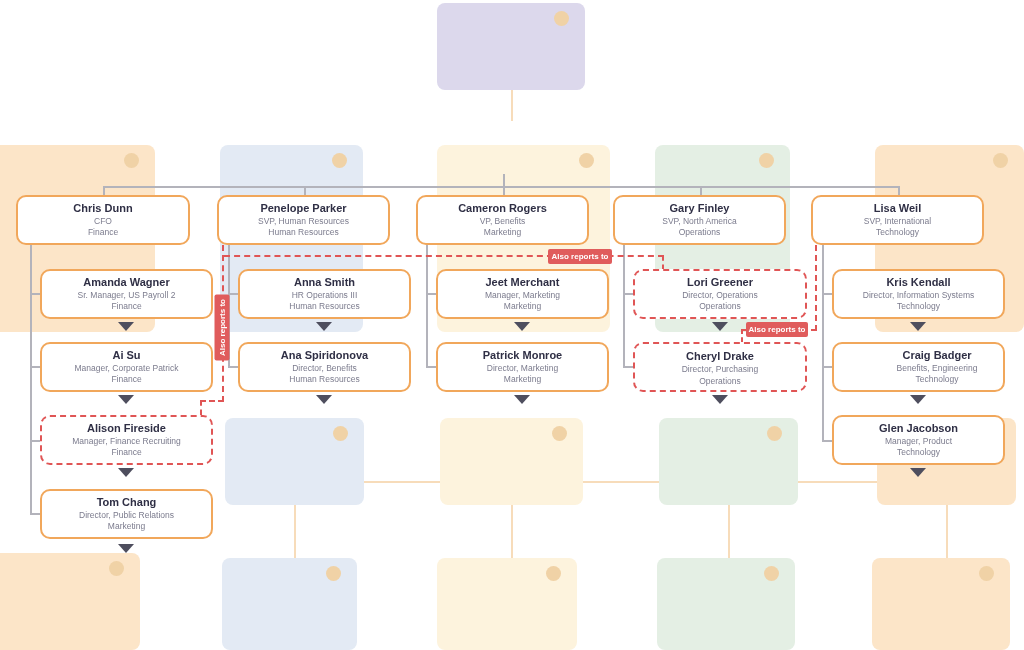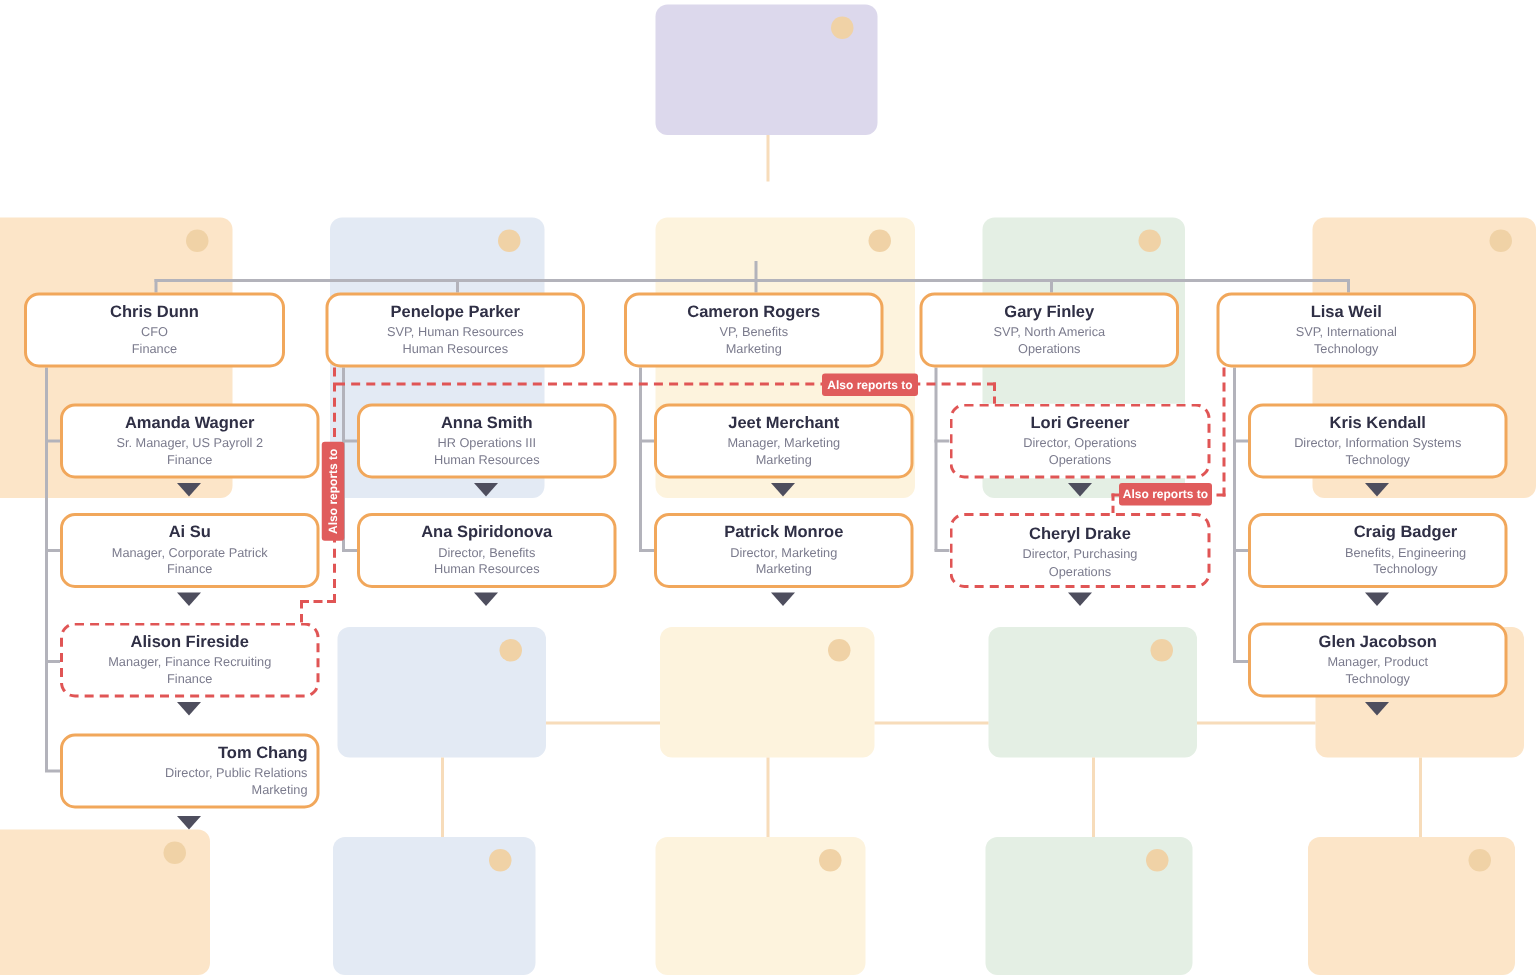--- a/index.html
+++ b/index.html
@@ -206,21 +206,21 @@
     <div class="node dashed" style="left: 40px; top: 415px; width: 173px; height: 50px;">
       <div class="node-name">Alison Fireside</div>
       <div class="node-sub">Manager, Finance Recruiting</div>
       <div class="node-sub">Finance</div>
     </div>
     <div class="node solid" style="left: 832px; top: 415px; width: 173px; height: 50px;">
       <div class="node-name">Glen Jacobson</div>
       <div class="node-sub">Manager, Product</div>
       <div class="node-sub">Technology</div>
     </div>
-    <div class="node solid" style="left: 40px; top: 489px; width: 173px; height: 50px; align-items: flex-end;">
+    <div class="node solid" style="left: 40px; top: 489px; width: 173px; height: 50px;">
       <div class="node-name">Tom Chang</div>
       <div class="node-sub">Director, Public Relations</div>
       <div class="node-sub">Marketing</div>
     </div>
     <div class="expand-arrow" style="left: 118px; top: 322px;"></div>
     <div class="expand-arrow" style="left: 118px; top: 395px;"></div>
     <div class="expand-arrow" style="left: 118px; top: 468px;"></div>
     <div class="expand-arrow" style="left: 118px; top: 544px;"></div>
     <div class="expand-arrow" style="left: 316px; top: 322px;"></div>
     <div class="expand-arrow" style="left: 316px; top: 395px;"></div>

